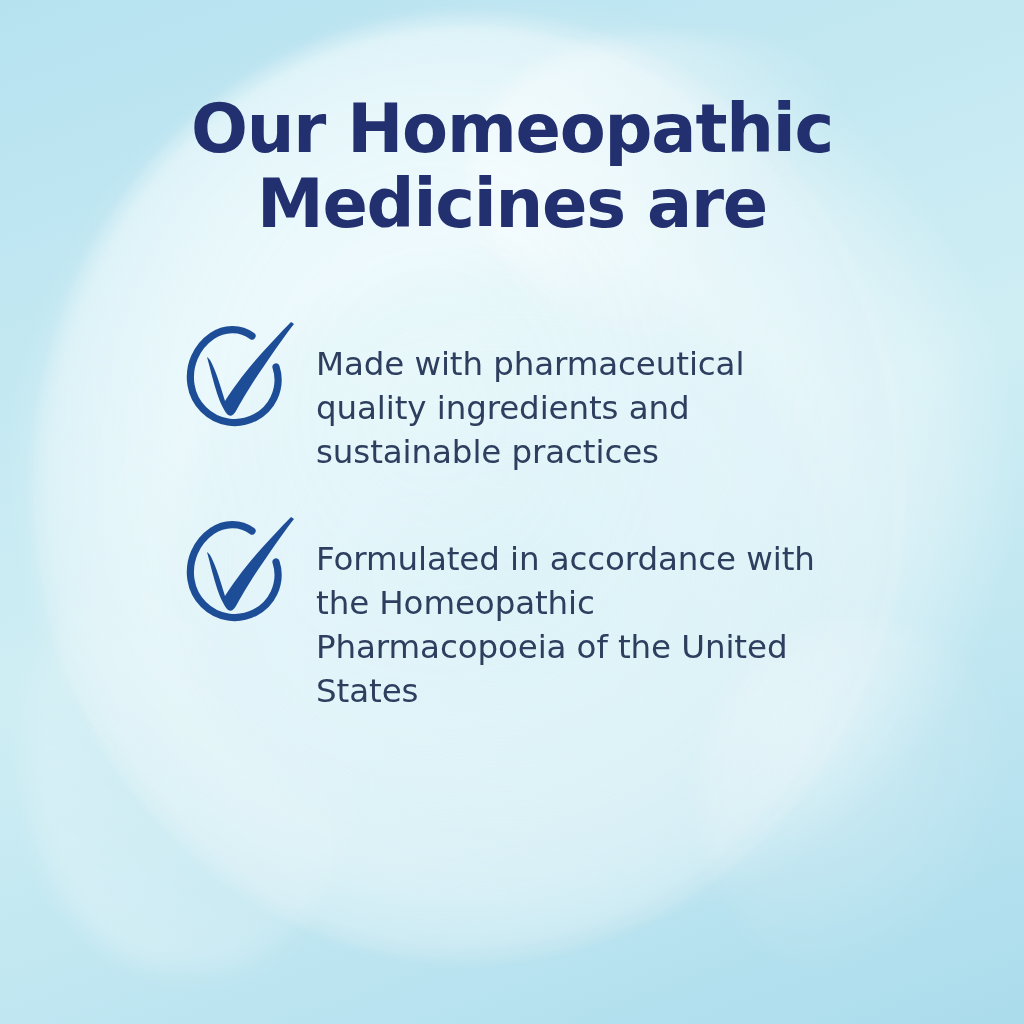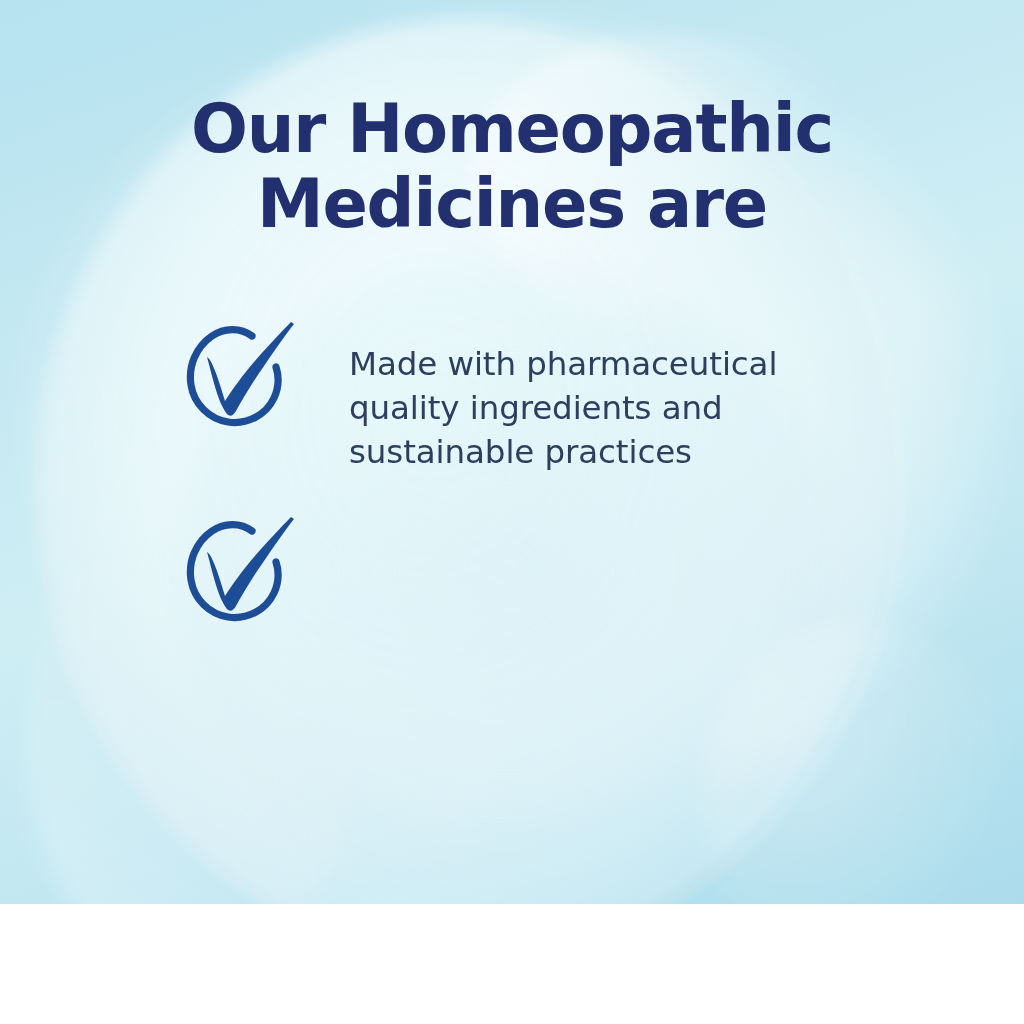--- a/index.html
+++ b/index.html
@@ -5,21 +5,21 @@
   * { margin:0; padding:0; box-sizing:border-box; }
 
   html, body {
     width:1024px; height:1024px;
     overflow:hidden;
     font-family:"Liberation Sans", sans-serif;
   }
 
   #poster {
     position:relative;
-    width:1024px; height:904px;
+    width:1024px; height:1024px;
     background:
       radial-gradient(ellipse 62% 58% at 50% 46%,
           rgba(255,255,255,0.60) 0%,
           rgba(255,255,255,0.52) 46%,
           rgba(255,255,255,0.26) 68%,
           rgba(255,255,255,0.00) 80%),
       linear-gradient(160deg, #b6e2f0 0%, #c3e8f2 26%, #cfeef4 50%, #bfe6f1 74%, #abdcec 100%);
     overflow:hidden;
   }
 
@@ -107,21 +107,20 @@
   .bullets {
     position:absolute;
     left:178px; top:326px;
     width:740px;
   }
   .bullet {
     position:relative;
     display:flex;
     align-items:flex-start;
     margin-bottom:46px;
-    gap:33px;
   }
   .bullet:last-child { margin-bottom:0; }
 
   .check-wrap {
     flex:0 0 auto;
     width:122px; height:118px;
     margin-top:-6px;
     margin-right:16px;
   }
   .check-wrap svg { display:block; width:122px; height:118px; overflow:visible; }
@@ -181,17 +180,18 @@
           <svg viewBox="0 0 122 118" xmlns="http://www.w3.org/2000/svg" aria-hidden="true">
             <path d="M74 16 C62 7, 46 8, 34 16 C18 27, 10 46, 13 65 C16 84, 31 99, 50 102
                      C69 105, 88 95, 96 78 C101 67, 101 56, 98 47" fill="none" stroke="#1d4d96" stroke-width="7.2" stroke-linecap="round" stroke-linejoin="round"></path>
             <path d="M113 2 C104 11, 90 26, 76 42 C64 56, 54 70, 47 81
                      C44 72, 40 57, 35 46 C33 41, 31 38, 29 37
                      C31 44, 34 57, 38 70 C41 80, 45 89, 49 94
                      C52 97, 55 96, 58 91 C64 80, 74 63, 86 46
                      C97 30, 108 14, 116 4 Z" fill="#1d4d96"></path>
           </svg>
         </span>
+        <span class="bullet-text">Formulated in accordance with the Homeopathic Pharmacopoeia of the United States</span>
       </div>
 
     </div>
   </div>
 </div>
 
 </body></html>

